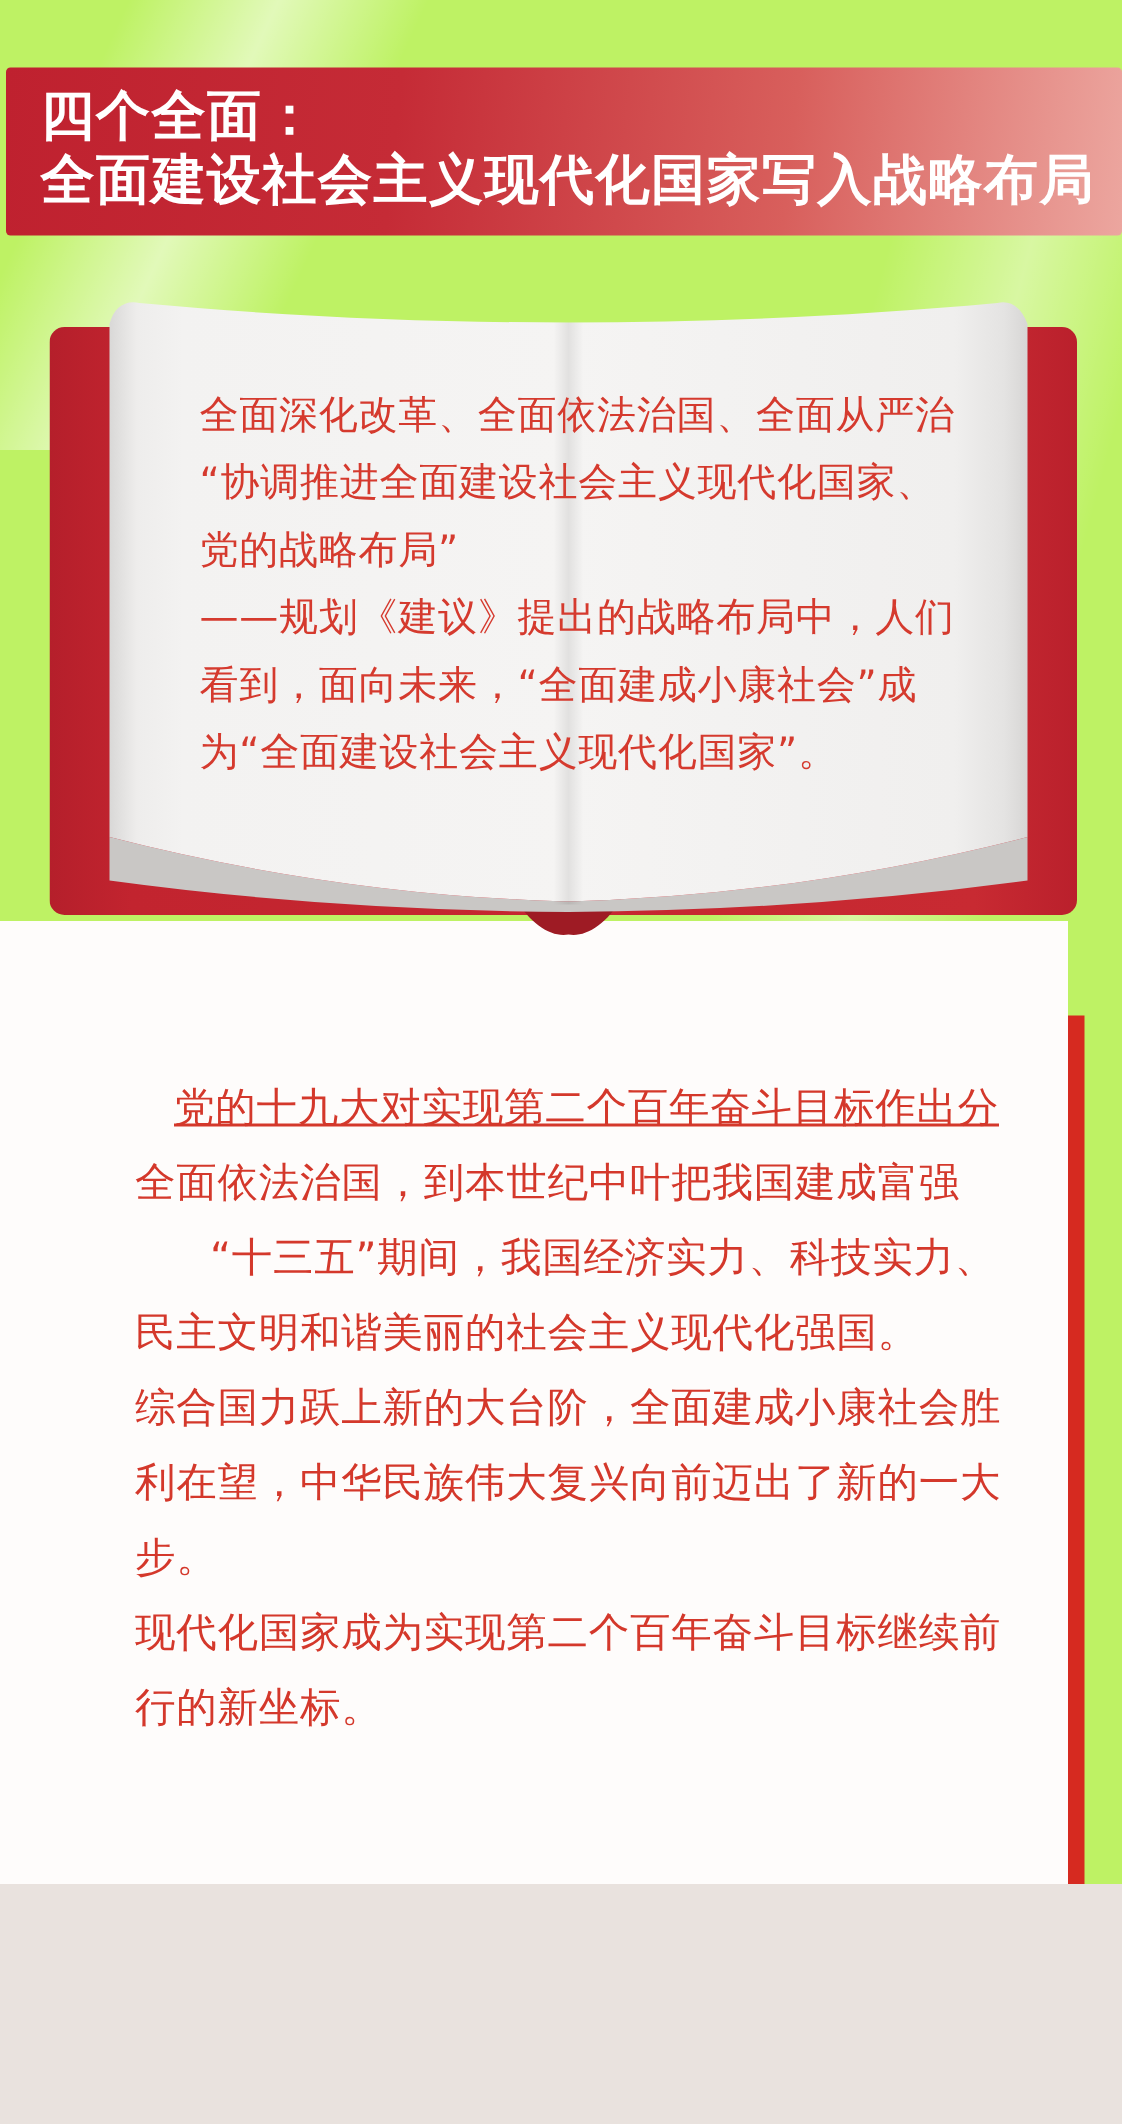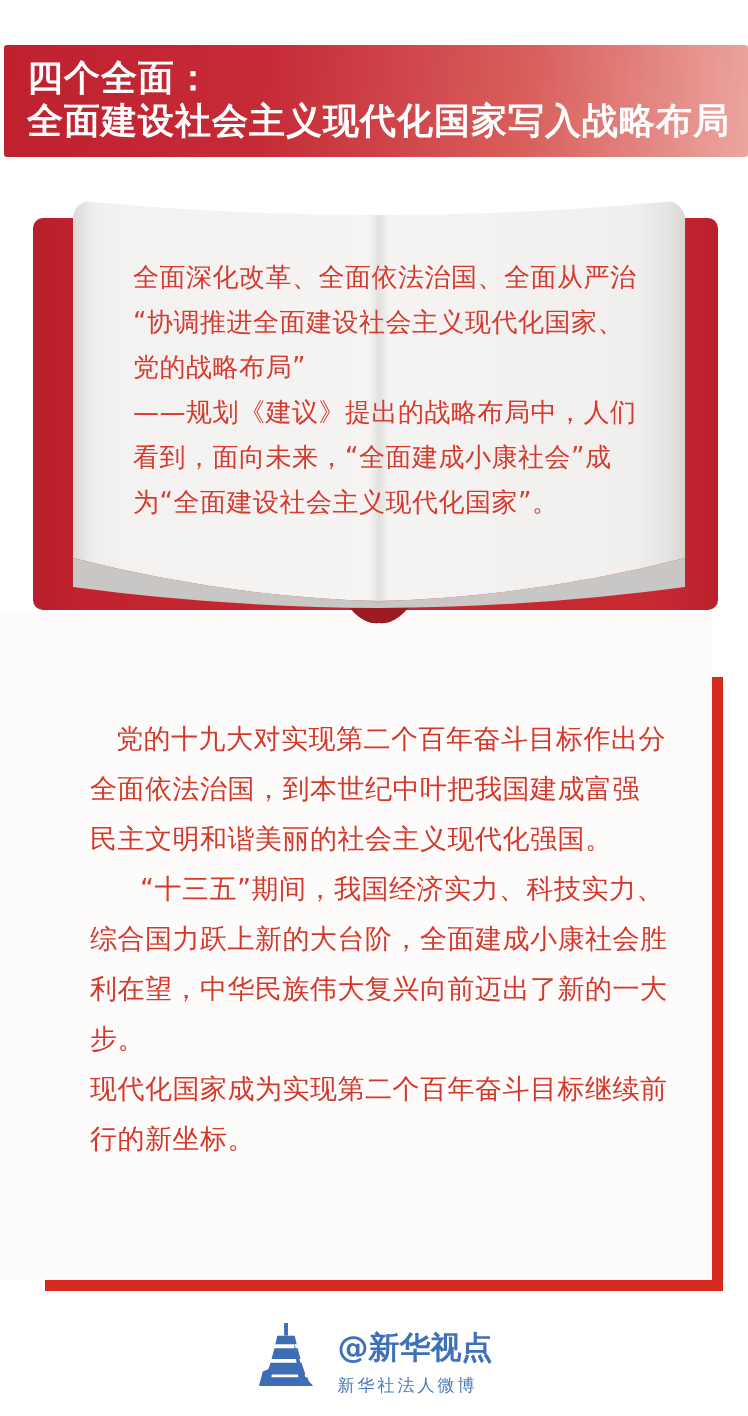--- a/index.html
+++ b/index.html
@@ -2,22 +2,22 @@
 <html><head>
 <meta charset="utf-8">
 <style>
   html,body{margin:0;padding:0;}
   body{
     font-family:"DejaVu Sans","Liberation Sans",sans-serif;
     background:#e9e2de;
   }
   .poster{
     position:relative;
-    width:748px;height:1416px;
-    background:#ffffff;
+    width:748px;height:1256px;
+    background:#bef264;
     overflow:hidden;
   }
   
   .streak{position:absolute;pointer-events:none;}
   .s1{left:-120px;top:-60px;width:500px;height:360px;
       background:linear-gradient(115deg,rgba(255,255,255,0) 35%,rgba(255,255,255,.55) 50%,rgba(255,255,255,0) 65%);}
   .s2{right:-80px;top:120px;width:420px;height:520px;
       background:linear-gradient(105deg,rgba(255,255,255,0) 35%,rgba(255,255,255,.4) 52%,rgba(255,255,255,0) 68%);}
   .s3{left:60px;bottom:-40px;width:640px;height:300px;
       background:linear-gradient(100deg,rgba(255,255,255,0) 40%,rgba(255,255,255,.35) 52%,rgba(255,255,255,0) 64%);}
@@ -59,21 +59,21 @@
     font-size:26px;line-height:45px;color:#d53a2e;
     white-space:nowrap;letter-spacing:0.5px;
   }
 
   
   .bodytext{position:absolute;left:90px;top:714px;width:620px;}
   .b-line{
     font-size:27px;line-height:50px;color:#d4382b;
     white-space:nowrap;letter-spacing:0.5px;
   }
-  .indent-1{padding-left:26px;}
+  .indent-1{padding-left:26px;text-decoration:underline;}
   .indent-2{padding-left:50px;}
 
   
   .footer{
     position:absolute;left:0;top:1322px;width:748px;
     display:flex;justify-content:center;align-items:flex-start;gap:20px;
   }
   .logo-icon{width:62px;height:66px;flex:0 0 auto;}
   .footer-textcol{display:flex;flex-direction:column;}
   .footer-handle{
@@ -143,22 +143,22 @@
     <div class="q-line">“协调推进全面建设社会主义现代化国家、</div>
     <div class="q-line">党的战略布局”</div>
     <div class="q-line">——规划《建议》提出的战略布局中，人们</div>
     <div class="q-line">看到，面向未来，“全面建成小康社会”成</div>
     <div class="q-line">为“全面建设社会主义现代化国家”。</div>
   </div>
 
   <div class="bodytext">
     <div class="b-line indent-1">党的十九大对实现第二个百年奋斗目标作出分</div>
     <div class="b-line">全面依法治国，到本世纪中叶把我国建成富强</div>
+    <div class="b-line indent-2">“十三五”期间，我国经济实力、科技实力、</div>
     <div class="b-line">民主文明和谐美丽的社会主义现代化强国。</div>
-    <div class="b-line indent-2">“十三五”期间，我国经济实力、科技实力、</div>
     <div class="b-line">综合国力跃上新的大台阶，全面建成小康社会胜</div>
     <div class="b-line">利在望，中华民族伟大复兴向前迈出了新的一大</div>
     <div class="b-line">步。</div>
     <div class="b-line">现代化国家成为实现第二个百年奋斗目标继续前</div>
     <div class="b-line">行的新坐标。</div>
   </div>
 
   <div class="footer">
     <svg class="logo-icon" viewBox="0 0 64 66" aria-hidden="true">
       <g fill="#3f6db5">

